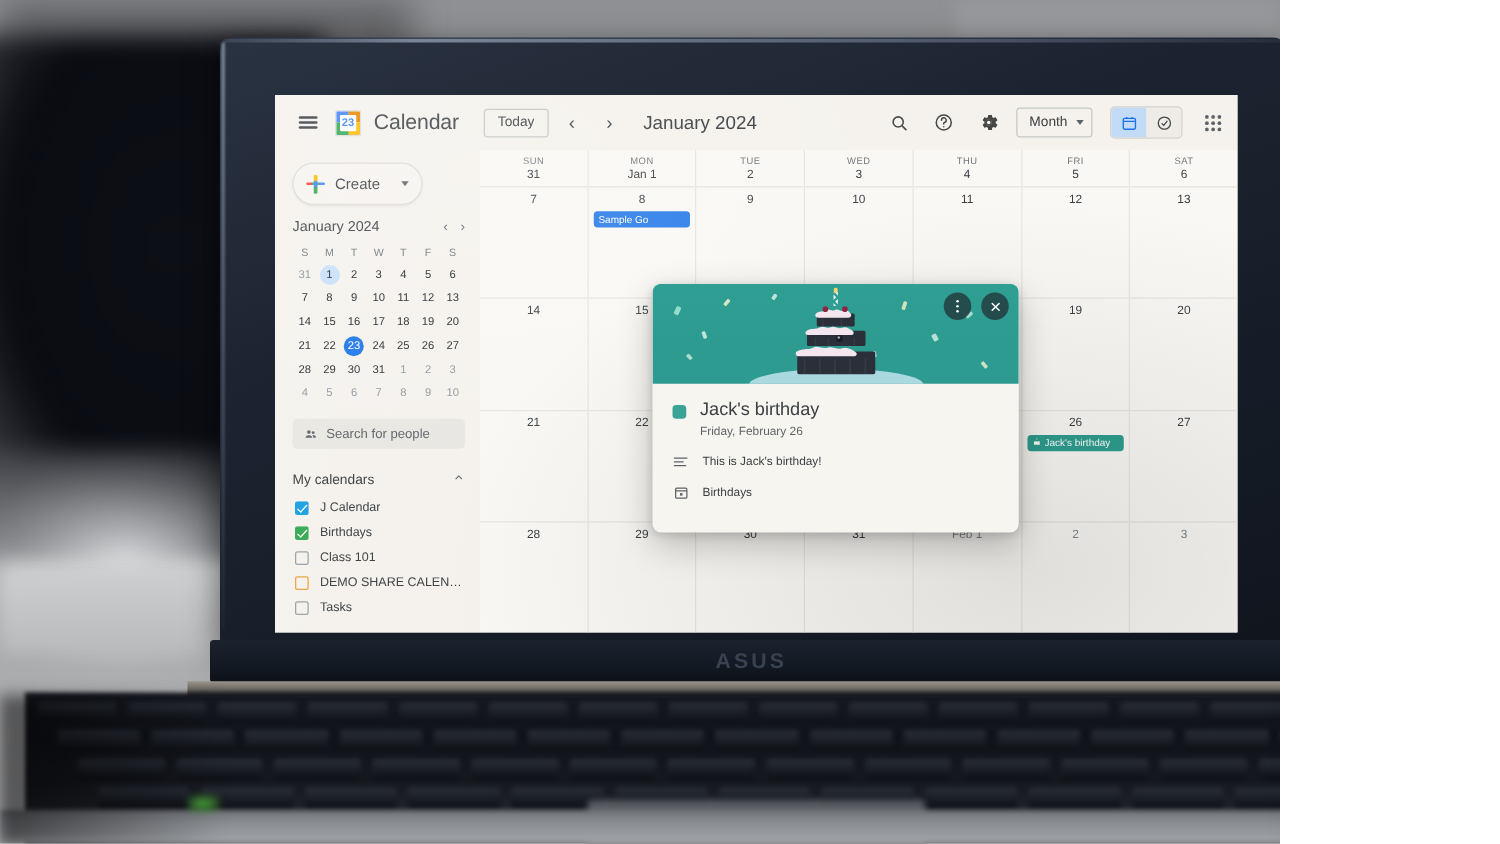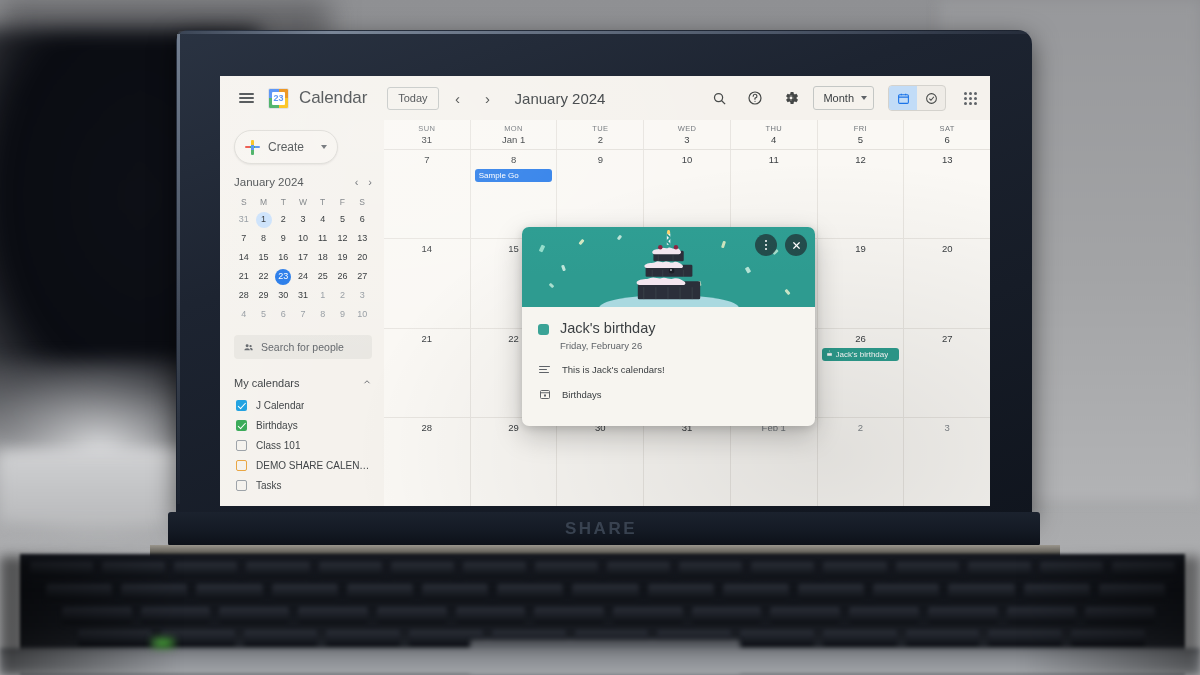--- a/index.html
+++ b/index.html
@@ -6,21 +6,21 @@
 
   html, body {
     width: 1200px; height: 675px;
     overflow: hidden;
     font-family: "Liberation Sans", sans-serif;
   }
 
   
   #scene {
     position: relative;
-    width: 1200px; height: 675px;
+    width: 1024px; height: 675px;
     background: linear-gradient(180deg, #8f9093 0%, #9a9b9e 40%, #a6a7a9 70%, #b4b5b7 100%);
     overflow: hidden;
   }
 
   
   .bg-dark-left {
     position: absolute;
     left: -40px; top: 28px;
     width: 300px; height: 420px;
     background: radial-gradient(ellipse at 60% 40%, #0d0f16 0%, #0a0c12 55%, rgba(12,14,20,0.55) 85%, rgba(140,141,144,0) 100%);
@@ -855,21 +855,21 @@
             </div>
 
             <div class="ev-row">
               <span class="ev-ico desc-icon">
                 <span style="display:block">
                     <i></i>
                     <i></i>
                     <i></i>
                   </span>
               </span>
-              <span class="ev-text">This is Jack's calendars!</span>
+              <span class="ev-text">This is Jack's birthday!</span>
             </div>
 
             <div class="ev-row">
               <span class="ev-ico">
                 <svg width="12" height="12" viewBox="0 0 24 24" fill="none" stroke="#5f6368" stroke-width="2">
                   <rect x="3" y="5" width="18" height="16" rx="2"></rect>
                   <line x1="3" y1="9.5" x2="21" y2="9.5"></line>
                   <rect x="10" y="13" width="4" height="4" fill="#5f6368" stroke="none"></rect>
                 </svg>
               </span>
@@ -877,21 +877,21 @@
             </div>
           </div>
         </div>
 
       </div>
     </div>
 
     <div class="screen-glare"></div>
 
     <div class="base-hinge"></div>
-    <div class="asus-logo">SHARE</div>
+    <div class="asus-logo">ASUS</div>
     <div class="base-lip"></div>
     <div class="keyboard-deck"></div>
     <div class="kb-keys" id="kb-keys">
         <div class="kb-row" style="top: 0px; height: 17px; padding-left: 0px; padding-right: 0px;">
           <span class="kb-key" style="height: 17px;"></span>
           <span class="kb-key" style="height: 17px;"></span>
           <span class="kb-key" style="height: 17px;"></span>
           <span class="kb-key" style="height: 17px;"></span>
           <span class="kb-key" style="height: 17px;"></span>
           <span class="kb-key" style="height: 17px;"></span>

